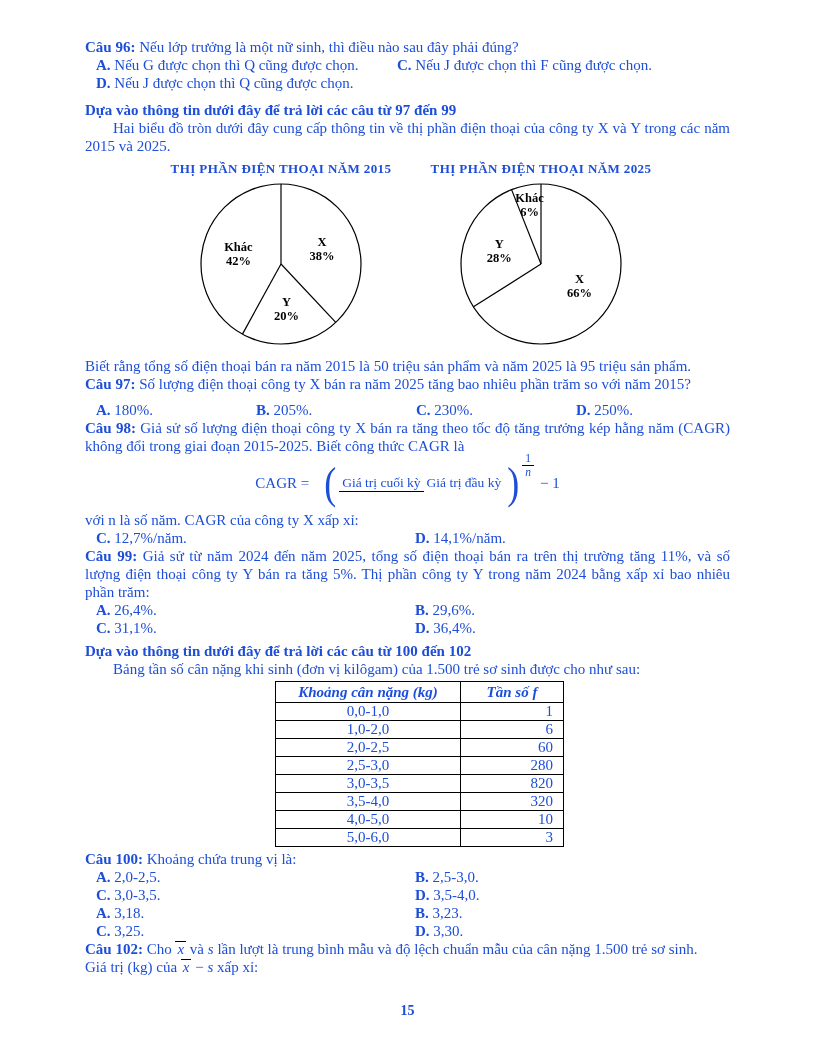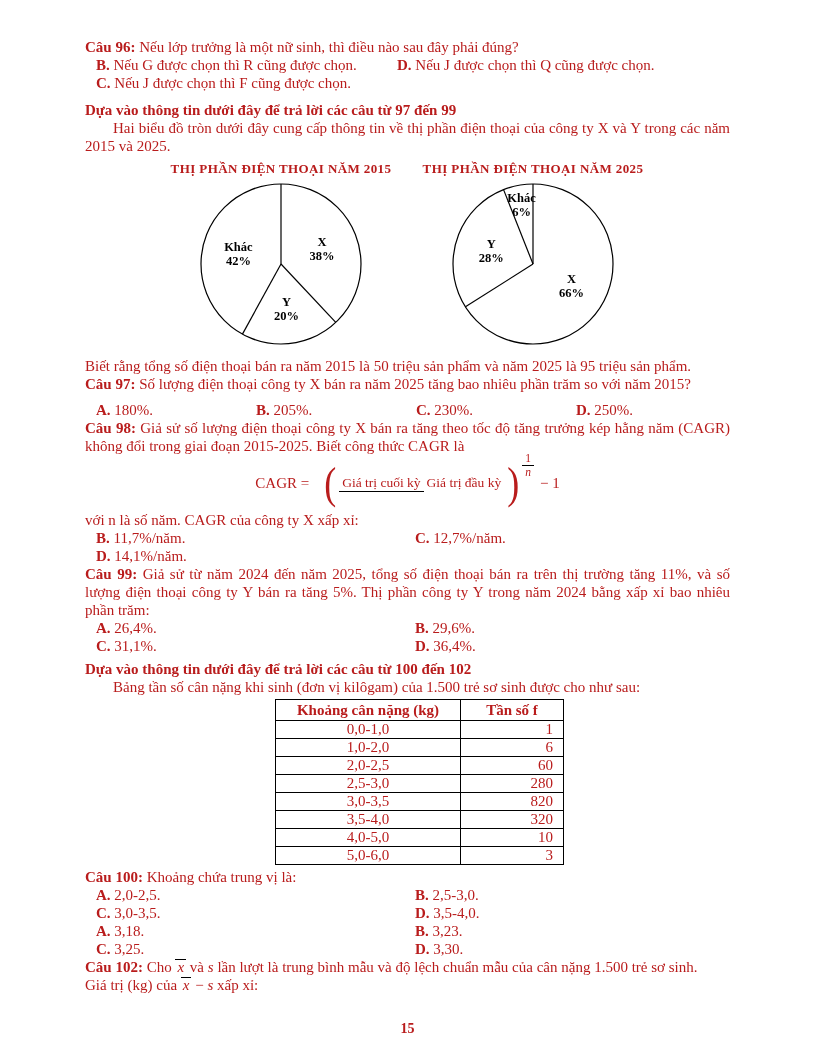--- a/index.html
+++ b/index.html
@@ -1,73 +1,73 @@
 <!DOCTYPE html>
 <html><head>
 <meta charset="utf-8">
 <style>
   html,body{margin:0;padding:0;background:#888;}
   .page{
-    width:816px;height:1056px;background:#ffffff;color:#b91c1c;
+    width:816px;height:1056px;background:#ffffff;color:#1d4ed8;
     font-family:"Liberation Serif",serif;font-size:15px;
     margin:0 auto;overflow:hidden;position:relative;
   }
   .content{padding:38px 86px 0 85px;}
   p{margin:0;line-height:18px;}
   b{font-weight:bold;}
   .just{text-align:justify;}
   .indent{text-indent:28px;}
   .sec{font-weight:bold;margin-top:9px;}
   .sec2{font-weight:bold;margin-top:5px;}
   
   .opts{display:grid;padding-left:11px;line-height:18px;}
   .cols-2a{grid-template-columns:301px 1fr;}
   .cols-2{grid-template-columns:319px 1fr;}
   .cols-4{grid-template-columns:160px 160px 160px 1fr;margin-top:8px;}
   .opt{white-space:nowrap;}
   
-  .charts{display:flex;margin-top:6px;padding-left:80px;gap:20px;}
+  .charts{display:flex;margin-top:6px;padding-left:80px;gap:28px;}
   .chart{width:232px;text-align:center;}
   .chart-title{font-weight:bold;font-size:13px;letter-spacing:0.4px;white-space:nowrap;line-height:16px;}
   .chart svg{margin-top:2px;display:inline-block;}
   .note{margin-top:4px;}
   
   .formula{display:flex;align-items:center;justify-content:center;height:54px;margin:1px 0;}
   .formula .lhs{margin-right:14px;}
   .big-paren{font-size:36px;line-height:1;transform:scaleY(1.25);font-weight:400;padding:0 1px;}
   .frac{display:inline-flex;flex-direction:row;text-align:center;font-size:13.5px;line-height:17px;padding:0 2px;}
   .fnum{border-bottom:1px solid #000;padding:0 3px;}
   .fden{padding:0 3px;}
   .exp{align-self:flex-start;transform:translateY(-4px);font-size:11.5px;line-height:13px;margin-left:2px;}
   .exp .enum{display:block;border-bottom:1px solid #000;text-align:center;padding:0 3px;}
   .exp .eden{display:block;text-align:center;font-style:italic;}
   .tail{margin-left:6px;}
   
   .ftable{border-collapse:collapse;margin:3px 0 3px 190px;}
   .ftable th,.ftable td{border:1px solid #000;font-size:15px;}
-  .ftable th{font-weight:bold;line-height:20px;padding:0 10px;text-align:center;}
+  .ftable th{font-weight:bold;line-height:20px;padding:0 10px;text-align:center;font-style:italic;}
   .ftable td{line-height:17px;padding:0;}
   .ftable td.c1{width:184px;text-align:center;}
   .ftable td.c2{width:92px;text-align:right;padding-right:10px;}
   
   .ovx{display:inline-block;font-style:italic;border-top:1.2px solid #000;padding:0 2px;line-height:1.05;}
   .pagenum{text-align:center;margin-top:26px;font-size:14px;font-weight:bold;}
 </style>
 </head>
 <body>
 
 <div class="page">
   <div class="content">
 
     <div>
       <p><b>Câu 96:</b> <span>Nếu lớp trưởng là một nữ sinh, thì điều nào sau đây phải đúng?</span></p>
       <div class="opts cols-2a">
-          <div class="opt"><b>B.</b><span> Nếu G được chọn thì R cũng được chọn.</span></div>
+          <div class="opt"><b>A.</b><span> Nếu G được chọn thì Q cũng được chọn.</span></div>
+          <div class="opt"><b>C.</b><span> Nếu J được chọn thì F cũng được chọn.</span></div>
           <div class="opt"><b>D.</b><span> Nếu J được chọn thì Q cũng được chọn.</span></div>
-          <div class="opt"><b>C.</b><span> Nếu J được chọn thì F cũng được chọn.</span></div>
         </div>
     </div>
 
     <p class="sec">Dựa vào thông tin dưới đây để trả lời các câu từ 97 đến 99</p>
     <p class="just indent">Hai biểu đồ tròn dưới đây cung cấp thông tin về thị phần điện thoại của công ty X và Y trong các năm 2015 và 2025.</p>
 
     <div class="charts">
       <div class="chart">
         <div class="chart-title">THỊ PHẦN ĐIỆN THOẠI NĂM 2015</div>
         <div><svg width="170" height="170">
@@ -123,21 +123,20 @@
         </span>
         <span class="big-paren">)</span>
         <span class="exp">
           <span class="enum">1</span>
           <span class="eden">n</span>
         </span>
         <span class="tail">− 1</span>
       </div>
       <p>với n là số năm. CAGR của công ty X xấp xỉ:</p>
       <div class="opts cols-2">
-          <div class="opt"><b>B.</b><span> 11,7%/năm.</span></div>
           <div class="opt"><b>C.</b><span> 12,7%/năm.</span></div>
           <div class="opt"><b>D.</b><span> 14,1%/năm.</span></div>
         </div>
     </div>
 
     <div>
       <p class="just"><b>Câu 99:</b> <span>Giả sử từ năm 2024 đến năm 2025, tổng số điện thoại bán ra trên thị trường tăng 11%, và số lượng điện thoại công ty Y bán ra tăng 5%. Thị phần công ty Y trong năm 2024 bằng xấp xỉ bao nhiêu phần trăm:</span></p>
       <div class="opts cols-2">
           <div class="opt"><b>A.</b><span> 26,4%.</span></div>
           <div class="opt"><b>B.</b><span> 29,6%.</span></div>

